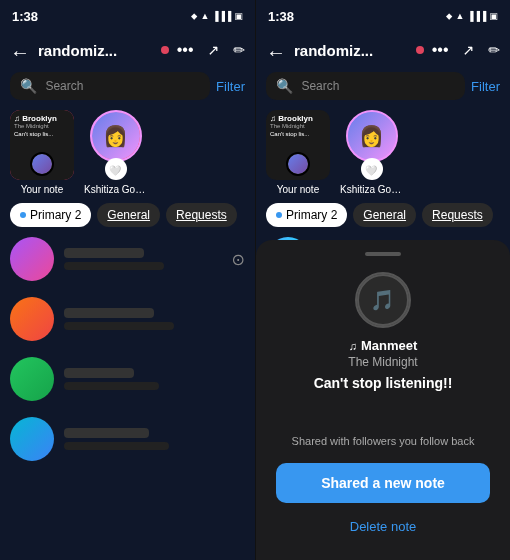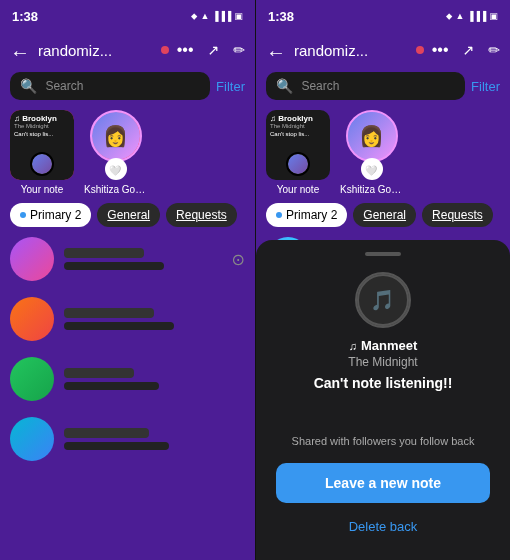--- a/index.html
+++ b/index.html
@@ -8,21 +8,21 @@
       height: 560px;
       display: flex;
       font-family: -apple-system, BlinkMacSystemFont, 'Segoe UI', sans-serif;
       background: #000;
       overflow: hidden;
     }
 
     .panel {
       width: 255px;
       height: 560px;
-      background: #4c1d95;
+      background: #0f172a;
       display: flex;
       flex-direction: column;
       overflow: hidden;
       position: relative;
     }
 
     
     .status-bar {
       display: flex;
       justify-content: space-between;
@@ -50,21 +50,21 @@
       height: 44px;
     }
     .header-back {
       color: #fff;
       font-size: 20px;
       cursor: pointer;
     }
     .header-title {
       color: #fff;
       font-size: 15px;
-      font-weight: 400;
+      font-weight: 700;
       flex: 1;
     }
     .header-dot {
       width: 8px;
       height: 8px;
       border-radius: 50%;
       background: #e0445d;
       margin-left: -4px;
     }
     .header-icons {
@@ -545,18 +545,18 @@
   <div class="bottom-sheet">
     <div class="sheet-handle"></div>
     <div class="sheet-avatar">
       <div style="width:100%;height:100%;border-radius:50%;border:2px solid #555;display:flex;align-items:center;justify-content:center;font-size:20px;background:#2a2a2a;">🎵</div>
     </div>
     <div class="sheet-music-row">
       <span class="sheet-music-icon">♫</span>
       <span class="sheet-song-title">Manmeet</span>
     </div>
     <div class="sheet-artist">The Midnight</div>
-    <div class="sheet-note-text">Can't note listening!!</div>
+    <div class="sheet-note-text">Can't stop listening!!</div>
     <div class="sheet-shared-text">Shared with followers you follow back</div>
-    <button class="sheet-leave-btn">Leave a new note</button>
-    <button class="sheet-delete-btn">Delete back</button>
+    <button class="sheet-leave-btn">Shared a new note</button>
+    <button class="sheet-delete-btn">Delete note</button>
   </div>
 </div>
 
 </body></html>

